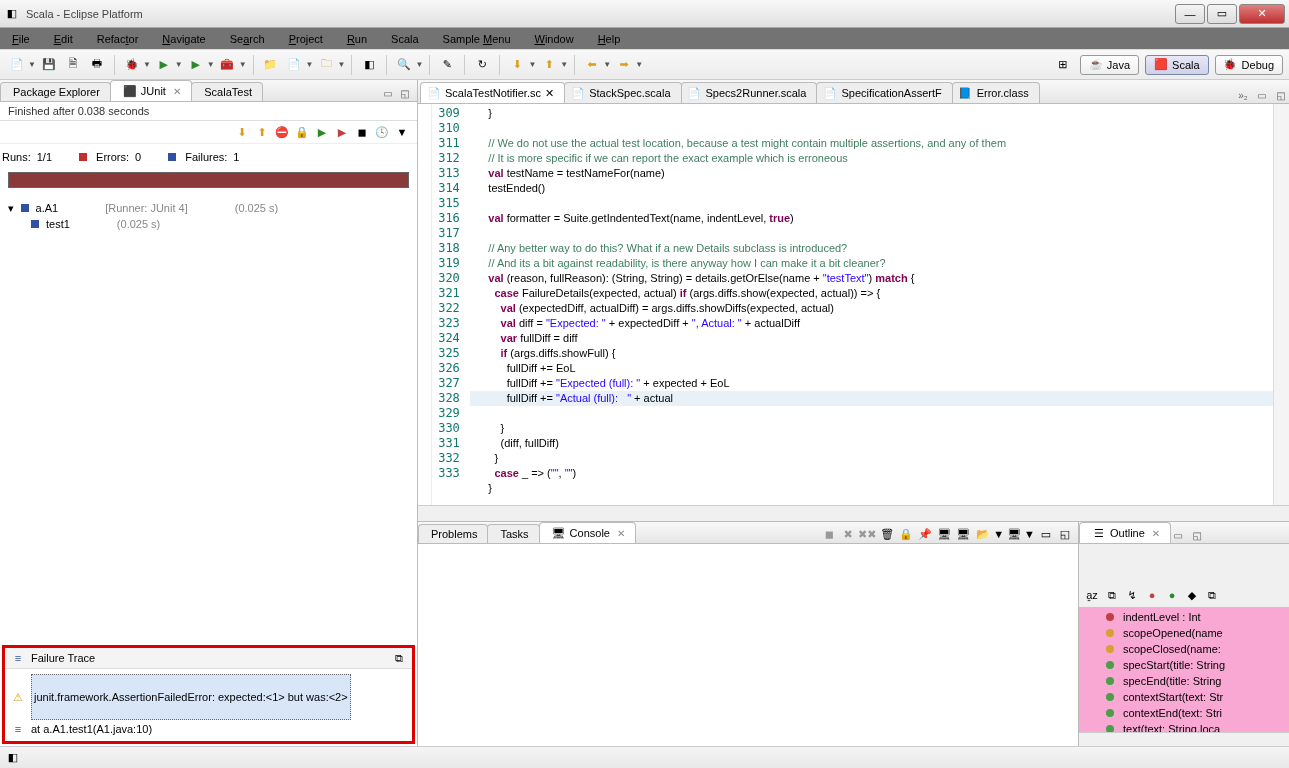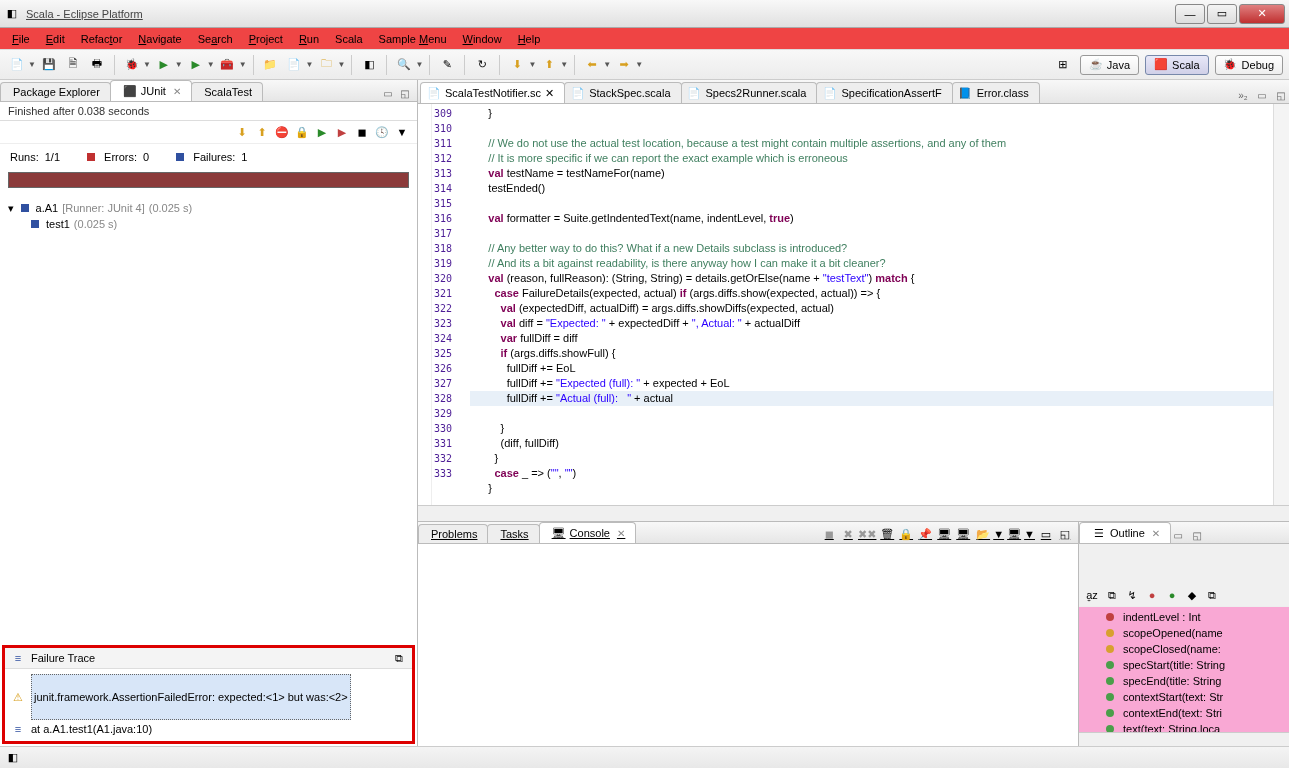--- a/index.html
+++ b/index.html
@@ -1,27 +1,27 @@
 <!DOCTYPE html>
 <html><head>
 <meta charset="utf-8">
 <style>
 * { margin: 0; padding: 0; box-sizing: border-box; font-family: "Segoe UI", Tahoma, sans-serif; font-size: 11px; }
 body { background: #f0f0f0; overflow: hidden; width: 1289px; height: 768px; }
 
 
 .titlebar { height: 28px; background: linear-gradient(to bottom, #f8f8f8, #e0e0e0); display: flex; align-items: center; padding: 0 4px; border-bottom: 1px solid #aaa; }
 .titlebar .icon { width: 16px; height: 16px; margin-right: 6px; display: inline-flex; align-items: center; justify-content: center; }
-.titlebar .title { flex: 1; color: #444; text-decoration: underline; }
+.titlebar .title { flex: 1; color: #444; }
 .titlebar .winbtns { display: flex; gap: 0; }
 .titlebar .winbtn { width: 30px; height: 20px; display: flex; align-items: center; justify-content: center; background: linear-gradient(to bottom,#f4f4f4,#ddd); border: 1px solid #888; border-radius: 3px; margin-left: 2px; }
 .titlebar .winbtn.close { background: linear-gradient(to bottom,#e08080,#c03030); color: #fff; width: 46px; }
 
 
-.menubar { height: 22px; background: #ef4444; display: flex; align-items: center; padding: 0 4px; border-bottom: 1px solid #ddd; }
+.menubar { height: 22px; background: #737373; display: flex; align-items: center; padding: 0 4px; border-bottom: 1px solid #ddd; gap: 8px; }
 .menubar .menuitem { padding: 2px 8px; cursor: default; }
 .menubar .menuitem u { text-decoration: underline; }
 
 
 .toolbar { height: 30px; background: linear-gradient(to bottom,#f8f8f8,#ececec); display: flex; align-items: center; padding: 0 6px; border-bottom: 1px solid #ccc; gap: 2px; }
 .toolbar .tbtn { width: 22px; height: 22px; display: inline-flex; align-items: center; justify-content: center; border: 1px solid transparent; border-radius: 2px; }
 .toolbar .sep { width: 1px; height: 20px; background: #ccc; margin: 0 4px; }
 .toolbar .dd { font-size: 8px; color: #555; margin-left: -2px; }
 .toolbar .spacer { flex: 1; }
 .toolbar .persp { display: flex; align-items: center; gap: 6px; }
@@ -38,55 +38,55 @@
 .viewtab { padding: 3px 10px 3px 12px; border: 1px solid #bbb; border-bottom: none; background: #eee; display: inline-flex; align-items: center; gap: 4px; margin-right: -1px; border-radius: 4px 4px 0 0; }
 .viewtab.active { background: #fff; }
 .viewtab .x { font-size: 10px; color: #888; margin-left: 3px; }
 .viewtabs .viewtoolbtns { margin-left: auto; display: flex; gap: 1px; padding-right: 4px; align-items: center; }
 .viewtoolbtns .vtb { width: 16px; height: 16px; display: inline-flex; align-items: center; justify-content: center; font-size: 10px; color: #666; }
 
 
 .junit-status { padding: 3px 8px; color: #333; background: #fff; border-bottom: 1px solid #ddd; }
 .junit-toolbar { display: flex; gap: 2px; padding: 2px 6px; justify-content: flex-end; background: #fff; border-bottom: 1px solid #eee; }
 .junit-toolbar .jtb { width: 18px; height: 18px; display: inline-flex; align-items: center; justify-content: center; }
-.junit-counts { display: flex; gap: 24px; padding: 6px 10px; background: #fff; }
+.junit-counts { display: flex; gap: 24px; padding: 6px 2px; background: #fff; }
 .junit-counts .ct { display: inline-flex; align-items: center; gap: 6px; }
 .junit-bar { height: 16px; margin: 2px 8px 8px 8px; background: #8B3A3A; border: 1px solid #666; }
 .junit-tree { flex: 1; padding: 4px 8px; background: #fff; overflow: auto; }
 .junit-tree .node { display: flex; align-items: center; gap: 4px; padding: 1px 0; }
-.junit-tree .node .time { color: #888; }
+.junit-tree .node .time { color: #888; margin-left: 43px; }
 .junit-tree .indent { padding-left: 20px; }
 
 
 .failure-section { border: 3px solid #d00; margin: 2px; }
 .failure-header { padding: 3px 6px; background: #f4f4f4; border-bottom: 1px solid #ddd; display: flex; align-items: center; gap: 6px; }
 .failure-header .spacer { flex: 1; }
 .failure-body { padding: 4px 6px; background: #fff; }
 .failure-body .trace-line { display: flex; align-items: center; gap: 6px; padding: 1px 0; }
 .failure-body .sel { background: #d8e6f8; border: 1px dotted #666; padding: 16px 2px; }
 
 
 .editor-area { flex: 1; display: flex; flex-direction: column; min-height: 0; }
 .editor-tabs { height: 24px; background: linear-gradient(to bottom,#f8f8f8,#e6e6e6); display: flex; align-items: flex-end; border-bottom: 1px solid #bbb; padding-left: 2px; }
 .editor-tab { padding: 3px 10px 3px 6px; border: 1px solid #bbb; border-bottom: none; background: #eee; display: inline-flex; align-items: center; gap: 4px; margin-right: -1px; border-radius: 4px 4px 0 0; white-space: nowrap; }
 .editor-tab.active { background: #fff; }
 .editor-body { flex: 1; display: flex; background: #fff; overflow: hidden; position: relative; }
 .editor-body .fold { width: 14px; background: #fff; border-right: 1px solid #eee; }
-.gutter { width: 38px; background: #fff; color: #4c1d95; text-align: left; padding: 2px 6px 2px 2px; font-family: Consolas, monospace; font-size: 10px; line-height: 15px; }
+.gutter { width: 38px; background: #fff; color: #0f766e; text-align: center; padding: 2px 6px 2px 2px; font-family: Consolas, monospace; font-size: 12px; line-height: 15px; }
 .code { flex: 1; font-family: Consolas, monospace; font-size: 12px; line-height: 15px; padding: 2px 0; white-space: pre; overflow: auto; }
 .code .hl { background: #e8f0f8; display: block; }
 .kw { color: #7F0055; font-weight: bold; }
 .str { color: #2A00FF; }
 .cmt { color: #3F7F5F; }
 .editor-scroll { height: 16px; background: #f0f0f0; border-top: 1px solid #ccc; }
 .editor-right-strip { width: 16px; background: #f4f4f4; border-left: 1px solid #ddd; }
 
 
 .bottom-area { height: 225px; display: flex; border-top: 1px solid #bbb; }
-.bottom-left { flex: 1; display: flex; flex-direction: column; border-right: 1px solid #bbb; text-decoration: underline; }
+.bottom-left { flex: 1; display: flex; flex-direction: column; border-right: 1px solid #bbb; }
 .bottom-right { width: 210px; display: flex; flex-direction: column; }
 .console-tabs { height: 22px; background: linear-gradient(to bottom,#f8f8f8,#e6e6e6); display: flex; align-items: flex-end; border-bottom: 1px solid #bbb; }
 .console-toolbar { margin-left: auto; display: flex; gap: 1px; align-items: center; padding-right: 4px; }
 .console-toolbar .ctb { width: 18px; height: 18px; display: inline-flex; align-items: center; justify-content: center; font-size: 11px; }
 .console-status { padding: 3px 6px; color: #555; background: #fff; border-bottom: 1px solid #eee; }
 .console-body { flex: 1; background: #fff; }
 
 
 .outline-body { flex: 1; background: #f9a8d4; overflow: auto; padding: 2px 4px; }
 .outline-toolbar { display: flex; gap: 2px; padding: 2px 4px; border-bottom: 1px solid #eee; }

